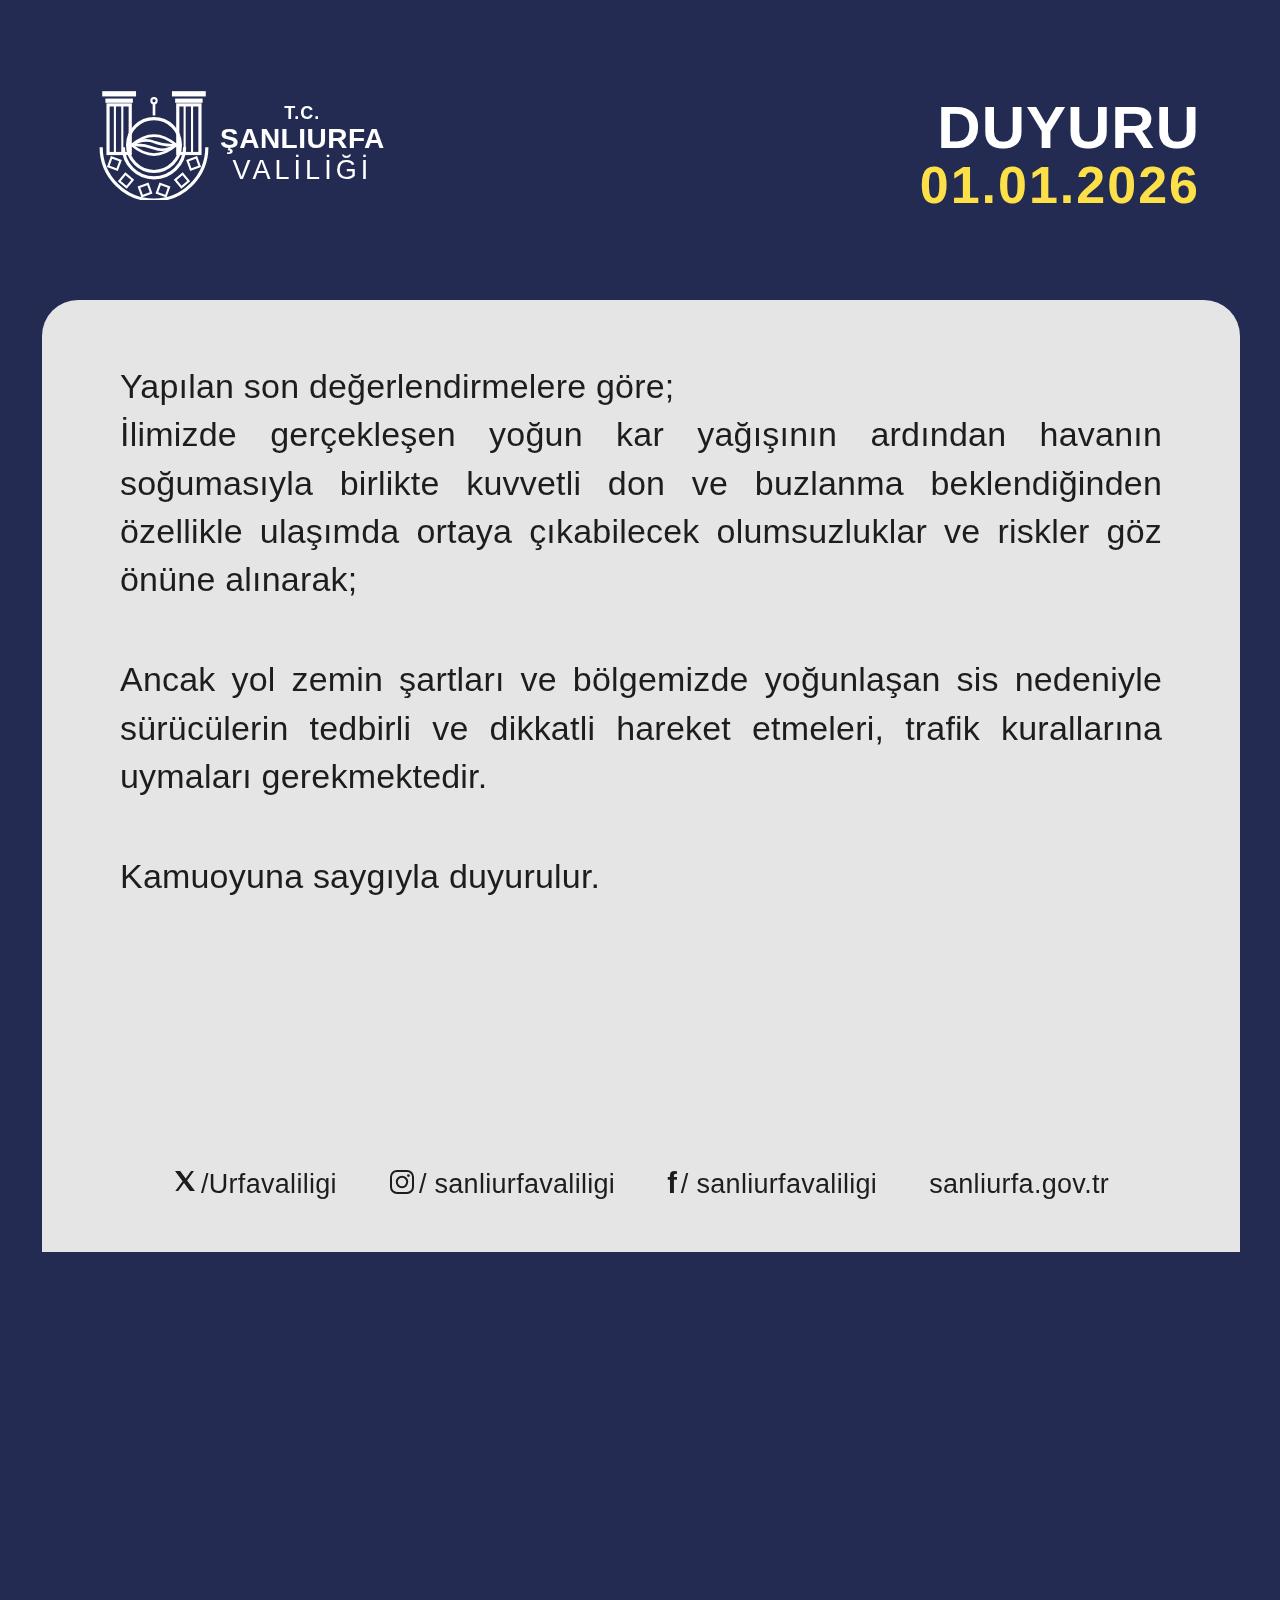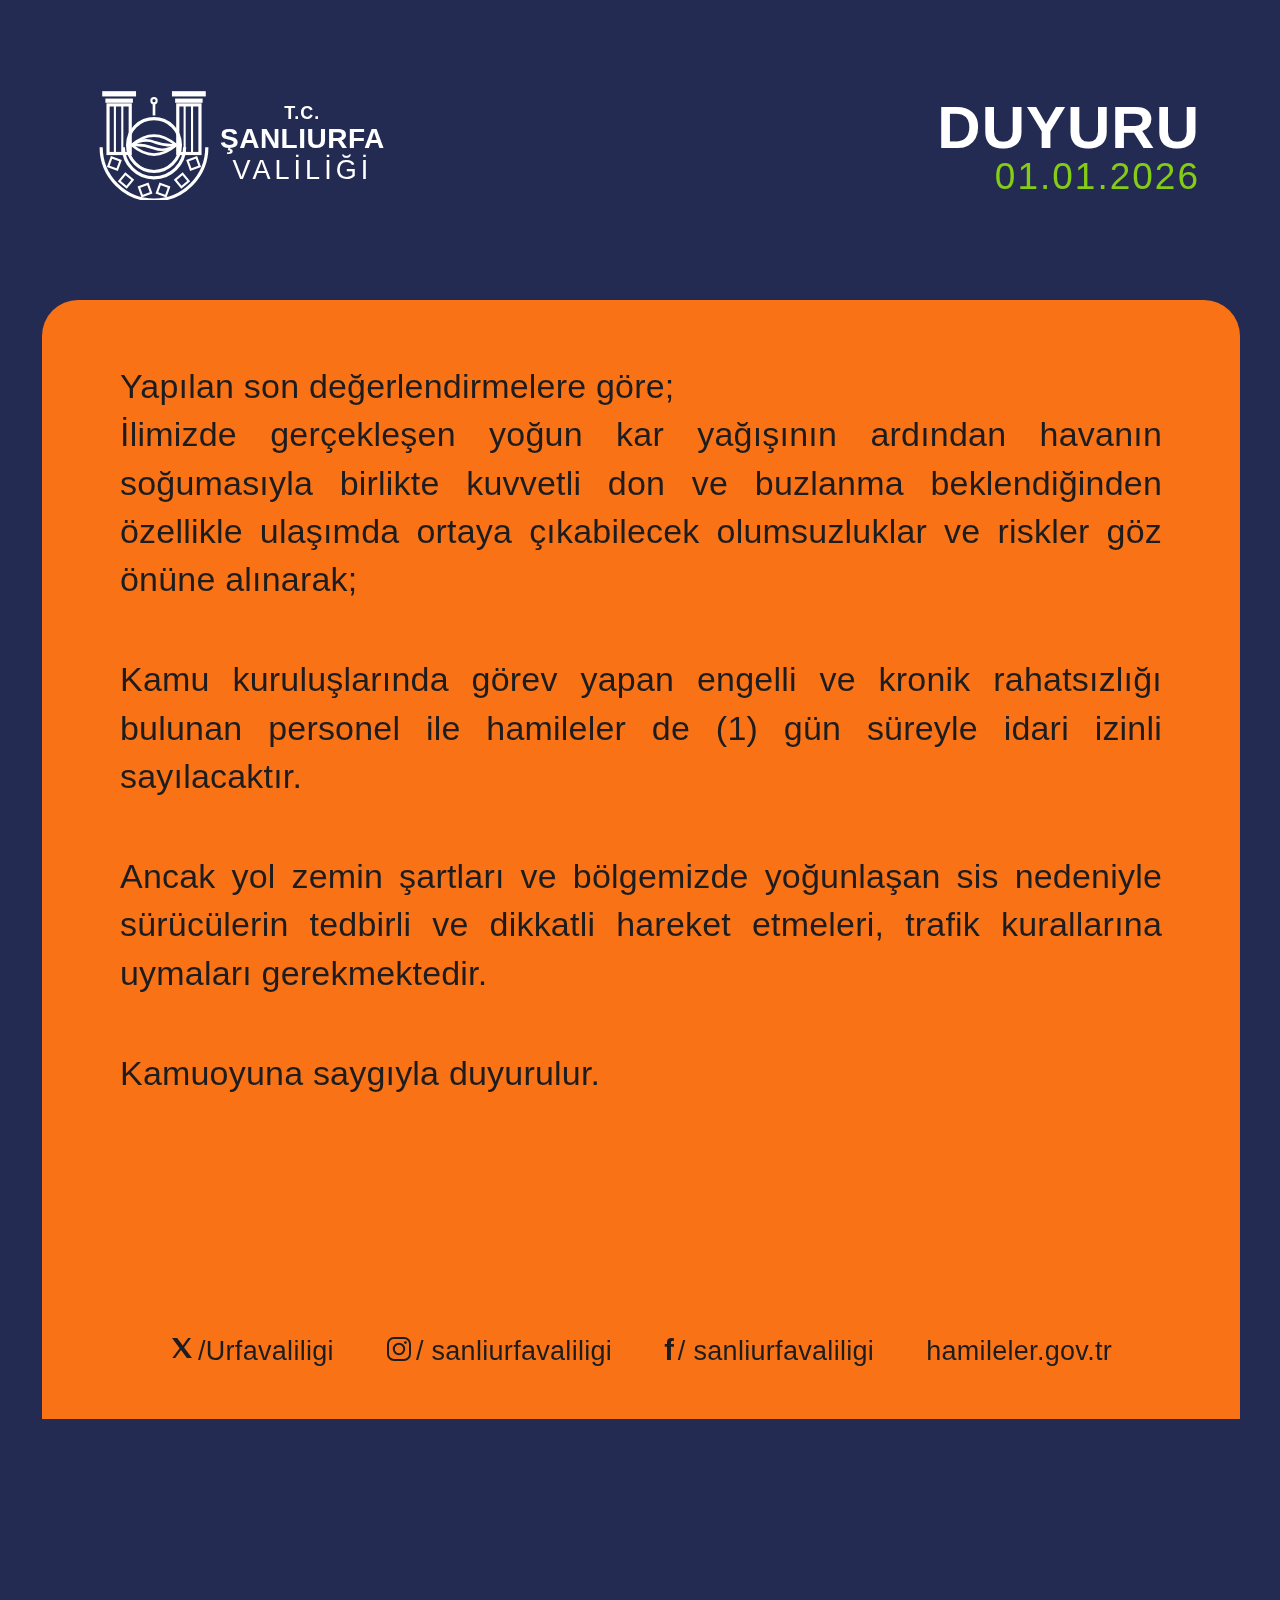--- a/index.html
+++ b/index.html
@@ -12,25 +12,25 @@
   
   .header{position:absolute;top:0;left:0;width:1280px;height:300px;}
   .brand{position:absolute;left:98px;top:88px;display:flex;align-items:center;gap:10px;}
   .brand svg{display:block;}
   .brand-text{display:flex;flex-direction:column;align-items:center;color:#ffffff;line-height:1.12;}
   .brand-tc{font-size:18px;font-weight:700;letter-spacing:1px;}
   .brand-name{font-size:28px;font-weight:800;letter-spacing:0.5px;}
   .brand-sub{font-size:27px;font-weight:500;letter-spacing:4px;}
   .announce{position:absolute;right:80px;top:98px;text-align:right;color:#ffffff;}
   .announce-title{font-size:60px;font-weight:800;letter-spacing:1px;line-height:1.0;}
-  .announce-date{font-size:37px;font-weight:400;letter-spacing:2px;line-height:1.05;color:#84cc16;}
+  .announce-date{font-size:52px;font-weight:700;letter-spacing:2px;line-height:1.05;color:#fde047;}
   
   .card{
-    position:absolute;left:42px;top:300px;width:1198px;height:1119px;
-    background:#f97316;border-radius:36px 36px 0 0;
+    position:absolute;left:42px;top:300px;width:1198px;height:952px;
+    background:#e5e5e5;border-radius:36px 36px 0 0;
     box-sizing:border-box;padding:62px 78px 0 78px;
     color:#1d1d1f;
   }
   .card p{
     margin:0 0 52px 0;
     font-size:34px;line-height:1.42;font-weight:500;
     text-align:justify;color:#1d1d1f;
     letter-spacing:0.2px;
   }
   .card p.p-intro{margin:0;}
@@ -94,21 +94,20 @@
   </div>
   <div class="announce">
     <div class="announce-title">DUYURU</div>
     <div class="announce-date">01.01.2026</div>
   </div>
 </div>
 
 <div class="card">
   <p class="p-intro p-left">Yapılan son değerlendirmelere göre;</p>
   <p>İlimizde gerçekleşen yoğun kar yağışının ardından havanın soğumasıyla birlikte kuvvetli don ve buzlanma beklendiğinden özellikle ulaşımda ortaya çıkabilecek olumsuzluklar ve riskler göz önüne alınarak;</p>
-  <p>Kamu kuruluşlarında görev yapan engelli ve kronik rahatsızlığı bulunan personel ile hamileler de (1) gün süreyle idari izinli sayılacaktır.</p>
   <p>Ancak yol zemin şartları ve bölgemizde yoğunlaşan sis nedeniyle sürücülerin tedbirli ve dikkatli hareket etmeleri, trafik kurallarına uymaları gerekmektedir.</p>
   <p class="p-left">Kamuoyuna saygıyla duyurulur.</p>
 
   <div class="socials">
     <span class="social-item">
       <span class="glyph">
         <svg width="24" height="24" viewBox="0 0 24 24" fill="#1d1d1f">
           <path d="M2 2 L9.6 12.2 L2.3 22 H5.2 L11 14.1 L16.9 22 H22 L14.1 11.4 L21 2 H18.1 L12.7 9.4 L7.2 2 Z"></path>
         </svg>
       </span>
@@ -122,16 +121,16 @@
           <circle cx="19.4" cy="6.6" r="1.4" fill="#1d1d1f" stroke="none"></circle>
         </svg>
       </span>
       <span class="social-label">/ sanliurfavaliligi</span>
     </span>
     <span class="social-item">
       <span class="glyph fb-f">f</span>
       <span class="social-label">/ sanliurfavaliligi</span>
     </span>
     <span class="social-item">
-      <span class="social-label site-label">hamileler.gov.tr</span>
+      <span class="social-label site-label">sanliurfa.gov.tr</span>
     </span>
   </div>
 </div>
 
 </body></html>

